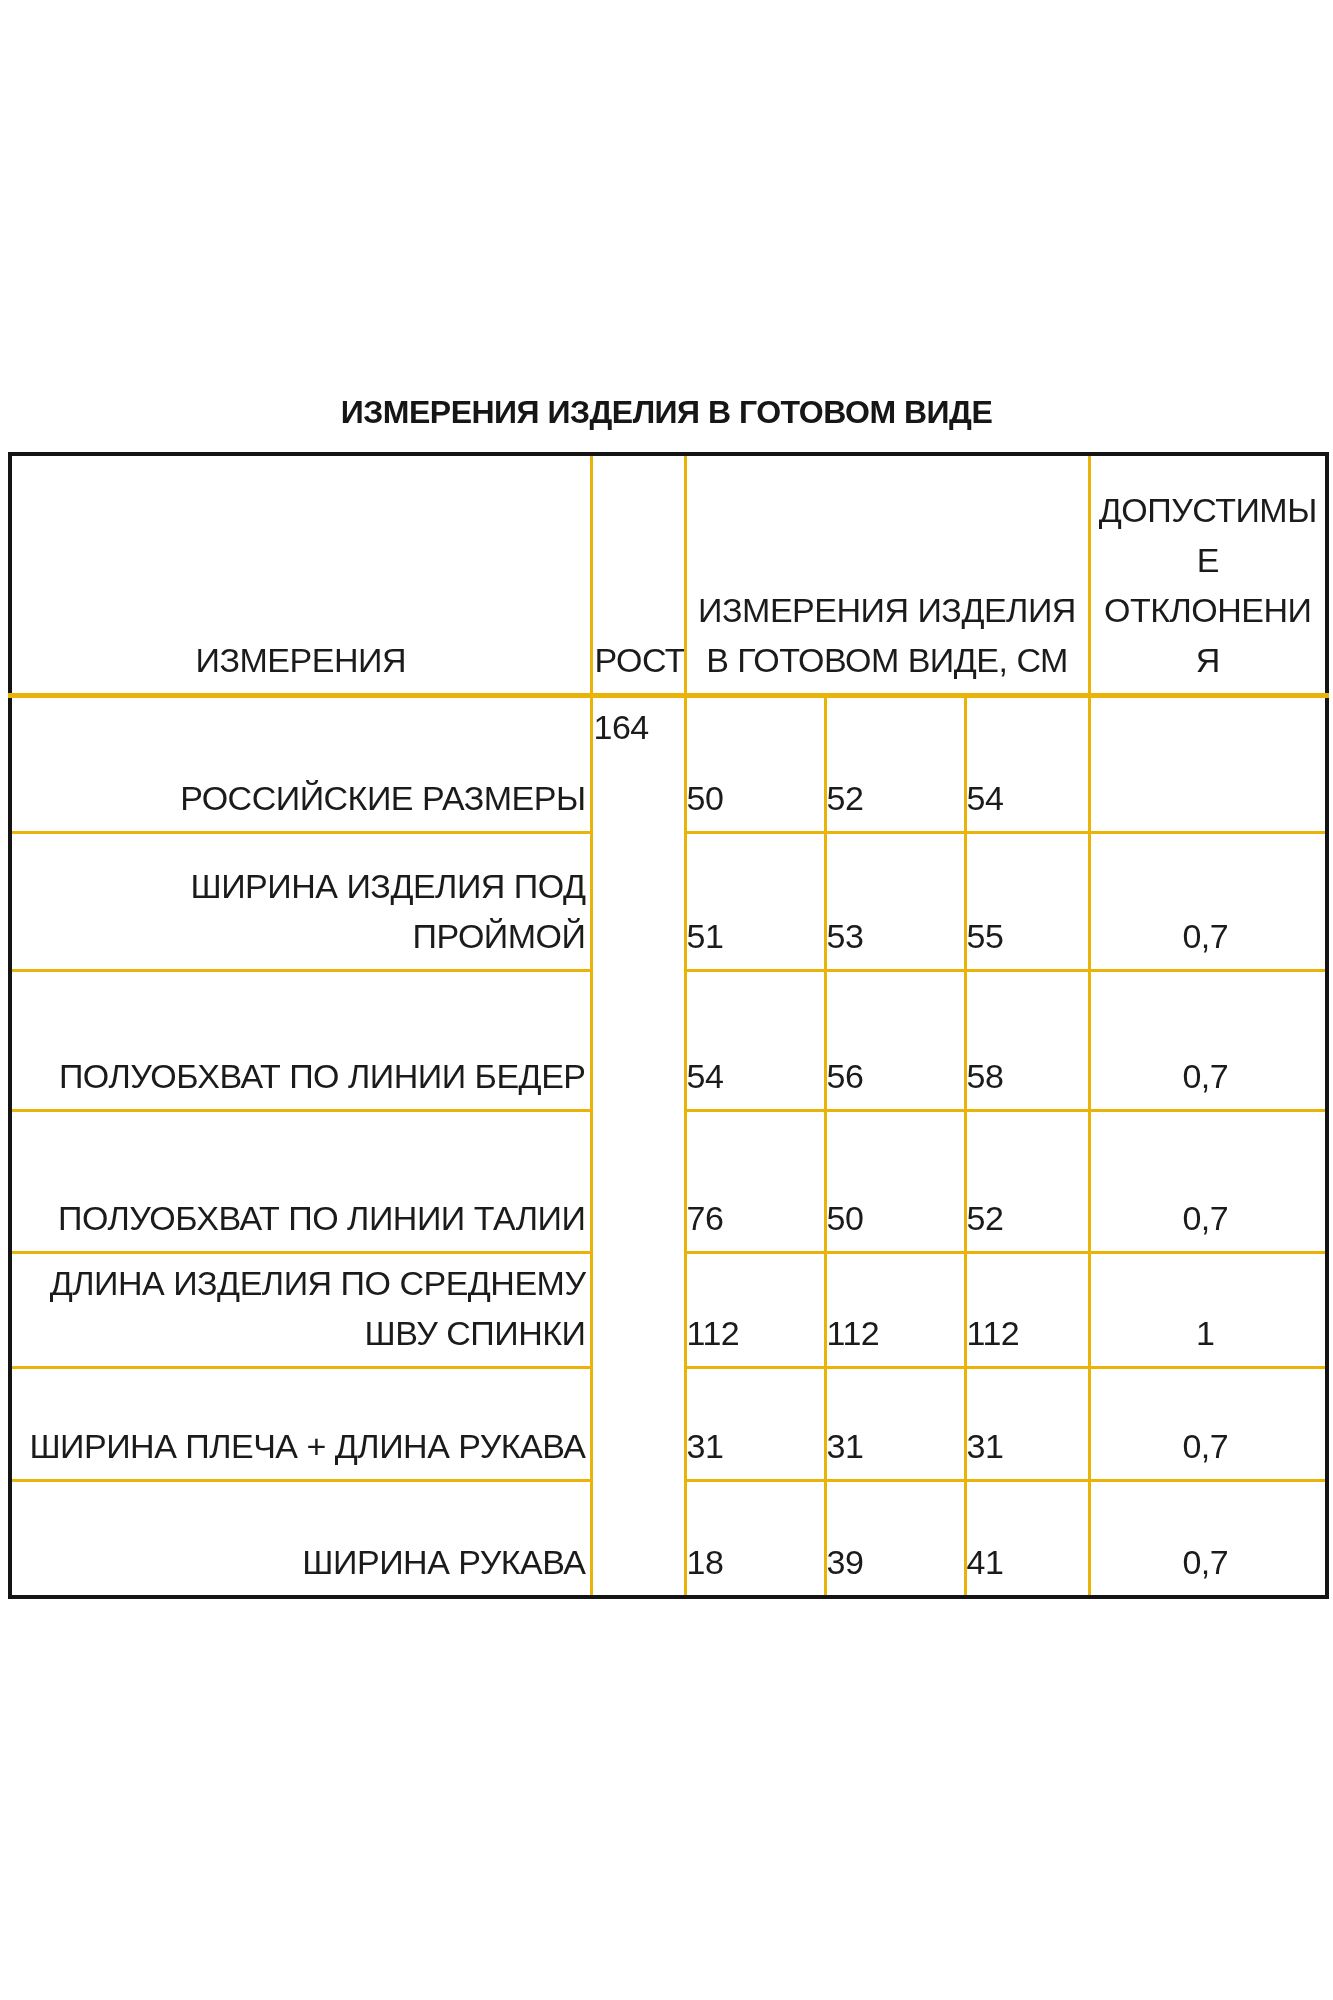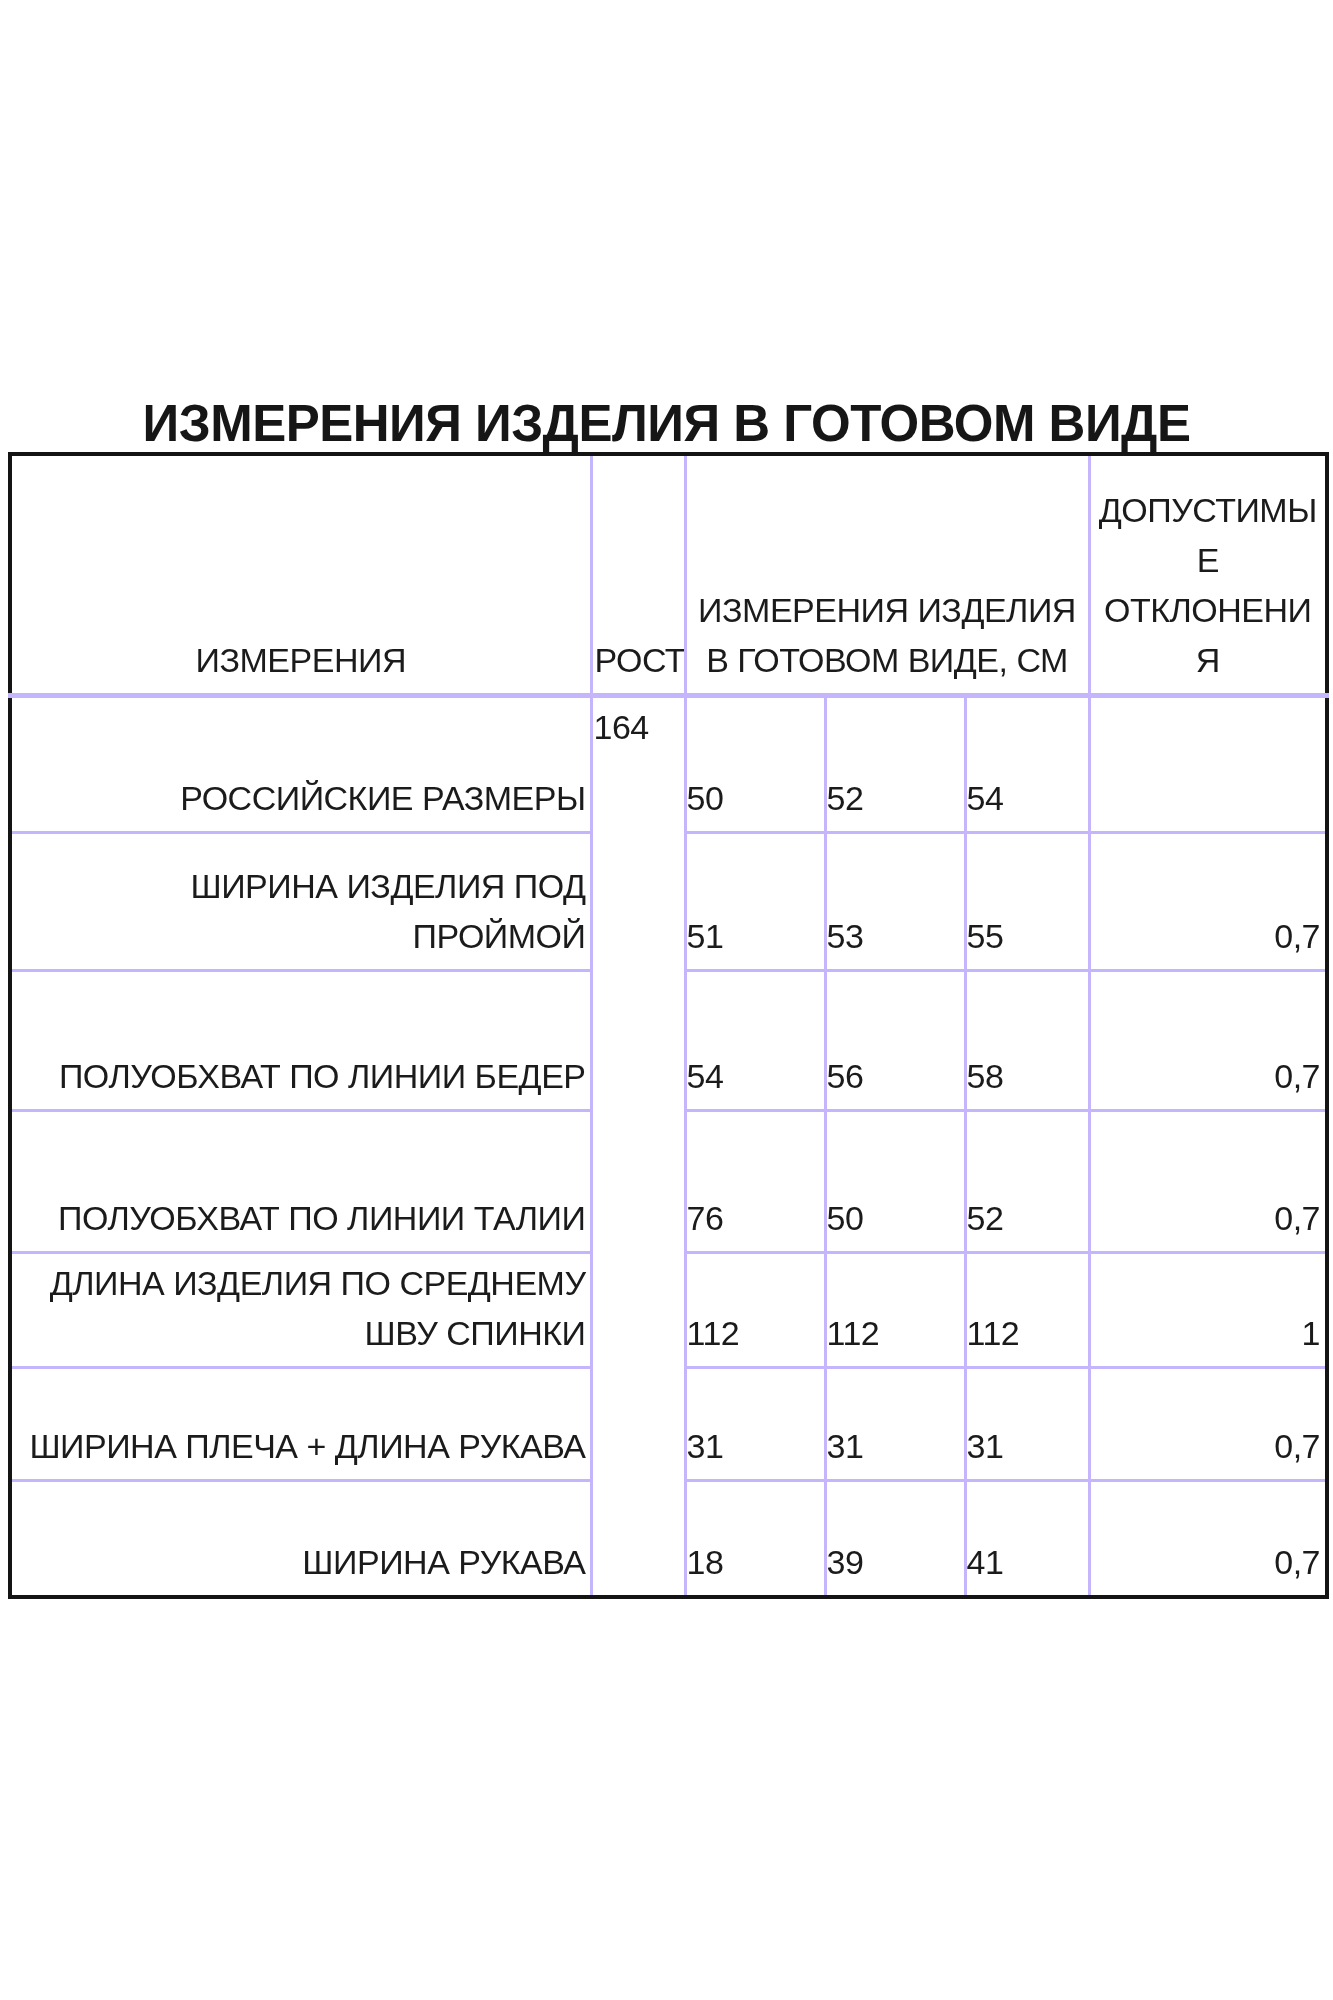--- a/index.html
+++ b/index.html
@@ -5,32 +5,32 @@
   html,body{margin:0;padding:0;background:#ffffff;}
   body{
     width:1333px;height:2000px;position:relative;
     font-family:"Liberation Sans",sans-serif;
     color:#1b1b1b;
     -webkit-font-smoothing:antialiased;
   }
   .page-title{
     position:absolute;left:0;top:394px;width:1333px;
     text-align:center;
-    font-size:51px;font-weight:bold;letter-spacing:-0.5px;
+    font-size:32px;font-weight:bold;letter-spacing:-0.5px;
     color:#161616;
   }
   table.meas{
     position:absolute;left:8px;top:452px;
     width:1317px;
     border-collapse:collapse;table-layout:fixed;
     font-size:34px;letter-spacing:-0.5px;line-height:50px;
     color:#1b1b1b;
   }
   table.meas td{
-    border:3px solid #c4b5fd;
+    border:3px solid #eab308;
     overflow:hidden;
   }
   
   tr.hdr{height:241px;}
   tr.r0{height:137px;}
   tr.r1{height:138px;}
   tr.r2{height:140px;}
   tr.r3{height:142px;}
   tr.r4{height:115px;}
   tr.r5{height:113px;}
@@ -44,21 +44,21 @@
   }
   td.lbl{
     vertical-align:bottom;text-align:right;
     white-space:pre-line;padding:0 4px 8px 4px;
   }
   td.num{
     vertical-align:bottom;text-align:left;
     padding:0 14px 8px 0;
   }
   td.dev{
-    vertical-align:bottom;text-align:right;
+    vertical-align:bottom;text-align:center;
     padding:0 5px 8px 0;
   }
   td.rost-cell{
     vertical-align:top;text-align:left;
     padding-top:4px;
   }
 </style>
 </head>
 <body>
 

